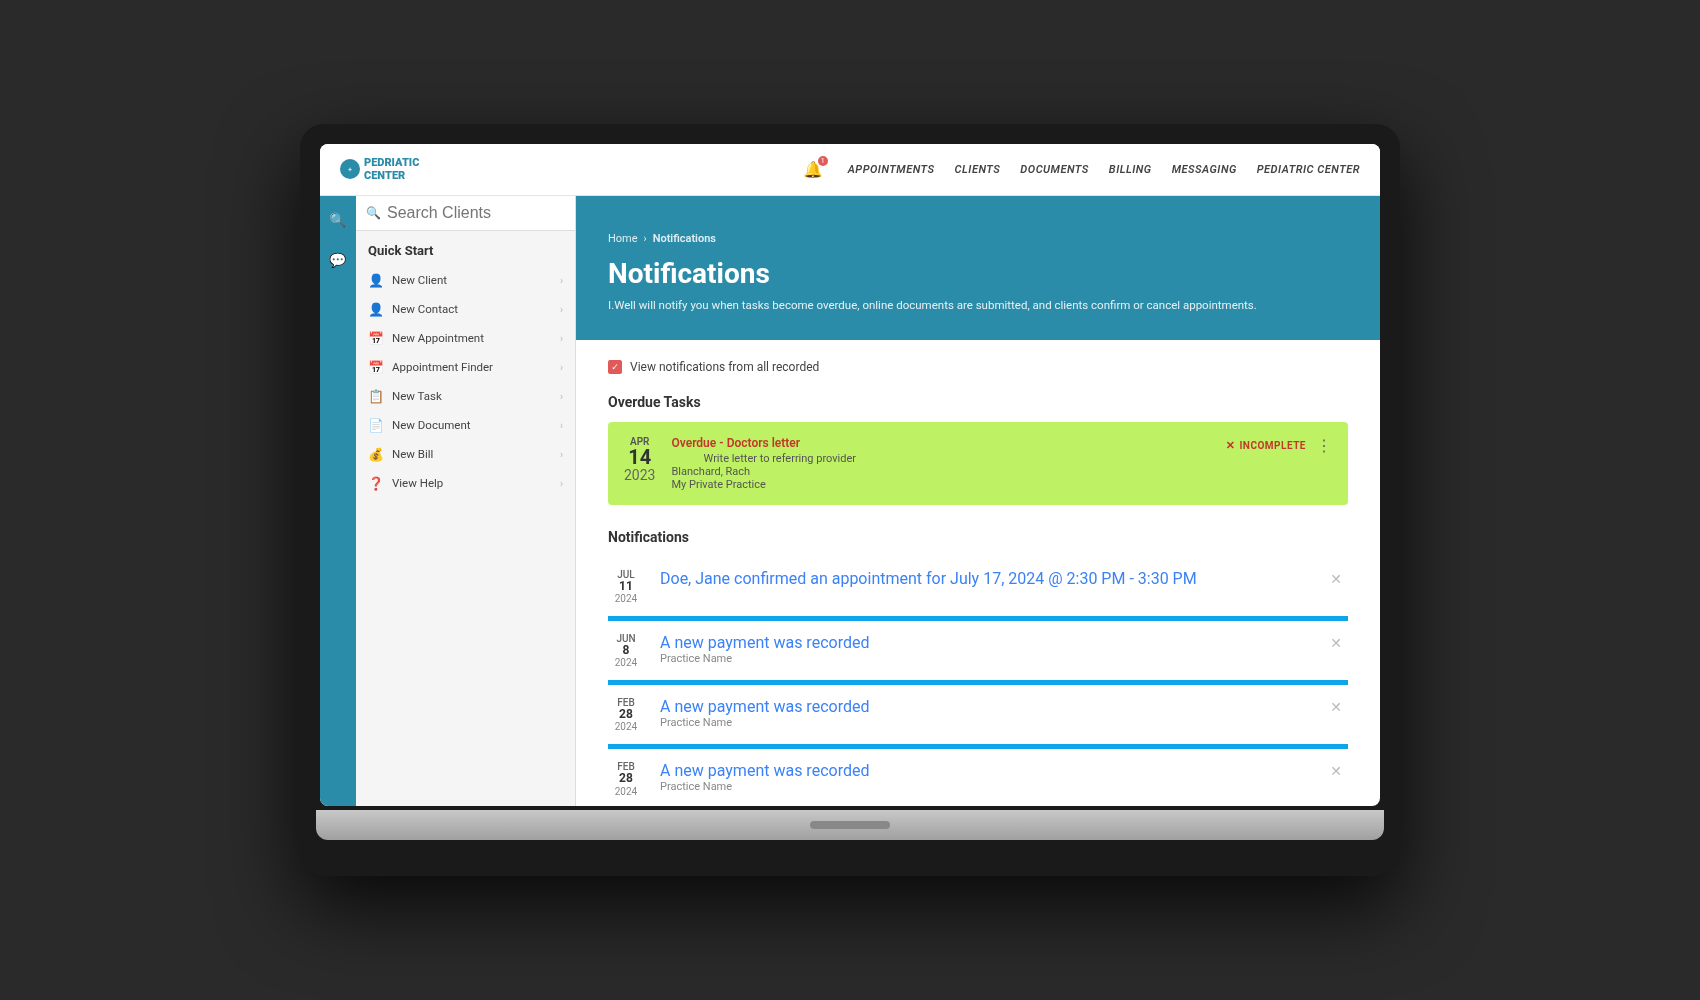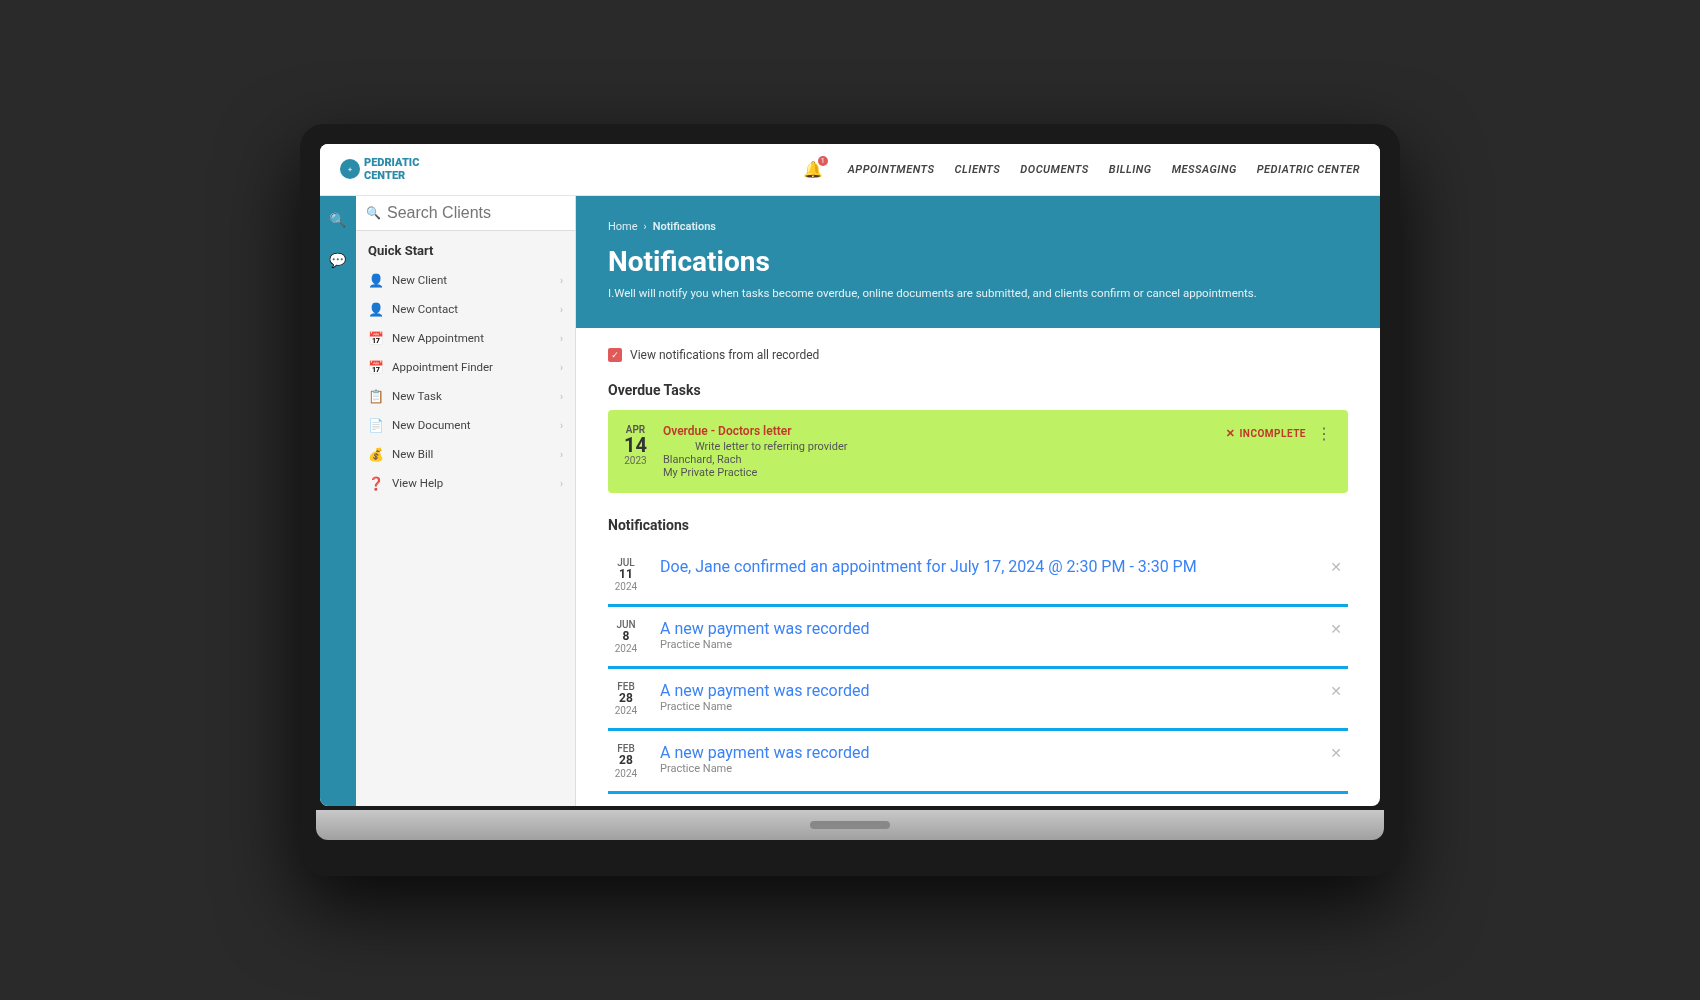--- a/index.html
+++ b/index.html
@@ -243,21 +243,21 @@
     
     .main-content {
       flex: 1;
       overflow-y: auto;
       display: flex;
       flex-direction: column;
     }
 
     .page-header {
       background: #2a8ca8;
-      padding: 24px 32px 28px 32px;
+      padding: 36px 32px 28px 32px;
       color: white;
     }
 
     .breadcrumb {
       display: flex;
       align-items: center;
       gap: 6px;
       font-size: 11px;
       color: rgba(255,255,255,0.85);
       margin-bottom: 12px;
@@ -345,21 +345,21 @@
     }
 
     .date-day {
       font-size: 20px;
       font-weight: 700;
       color: #333;
       line-height: 1;
     }
 
     .date-year {
-      font-size: 10px;
+      font-size: 14px;
       color: #666;
     }
 
     .task-details {
       flex: 1;
     }
 
     .task-title-overdue {
       color: #c0392b;
       font-size: 12px;
@@ -409,21 +409,21 @@
       font-size: 16px;
       cursor: pointer;
     }
 
     
     .notification-item {
       display: flex;
       align-items: flex-start;
       gap: 16px;
       padding: 12px 0;
-      border-bottom: 3px solid #0ea5e9;
+      border-bottom: 5px solid #0ea5e9;
     }
 
     .notif-date-block {
       text-align: center;
       width: 36px;
       flex-shrink: 0;
     }
 
     .notif-date-month {
       font-size: 10px;

